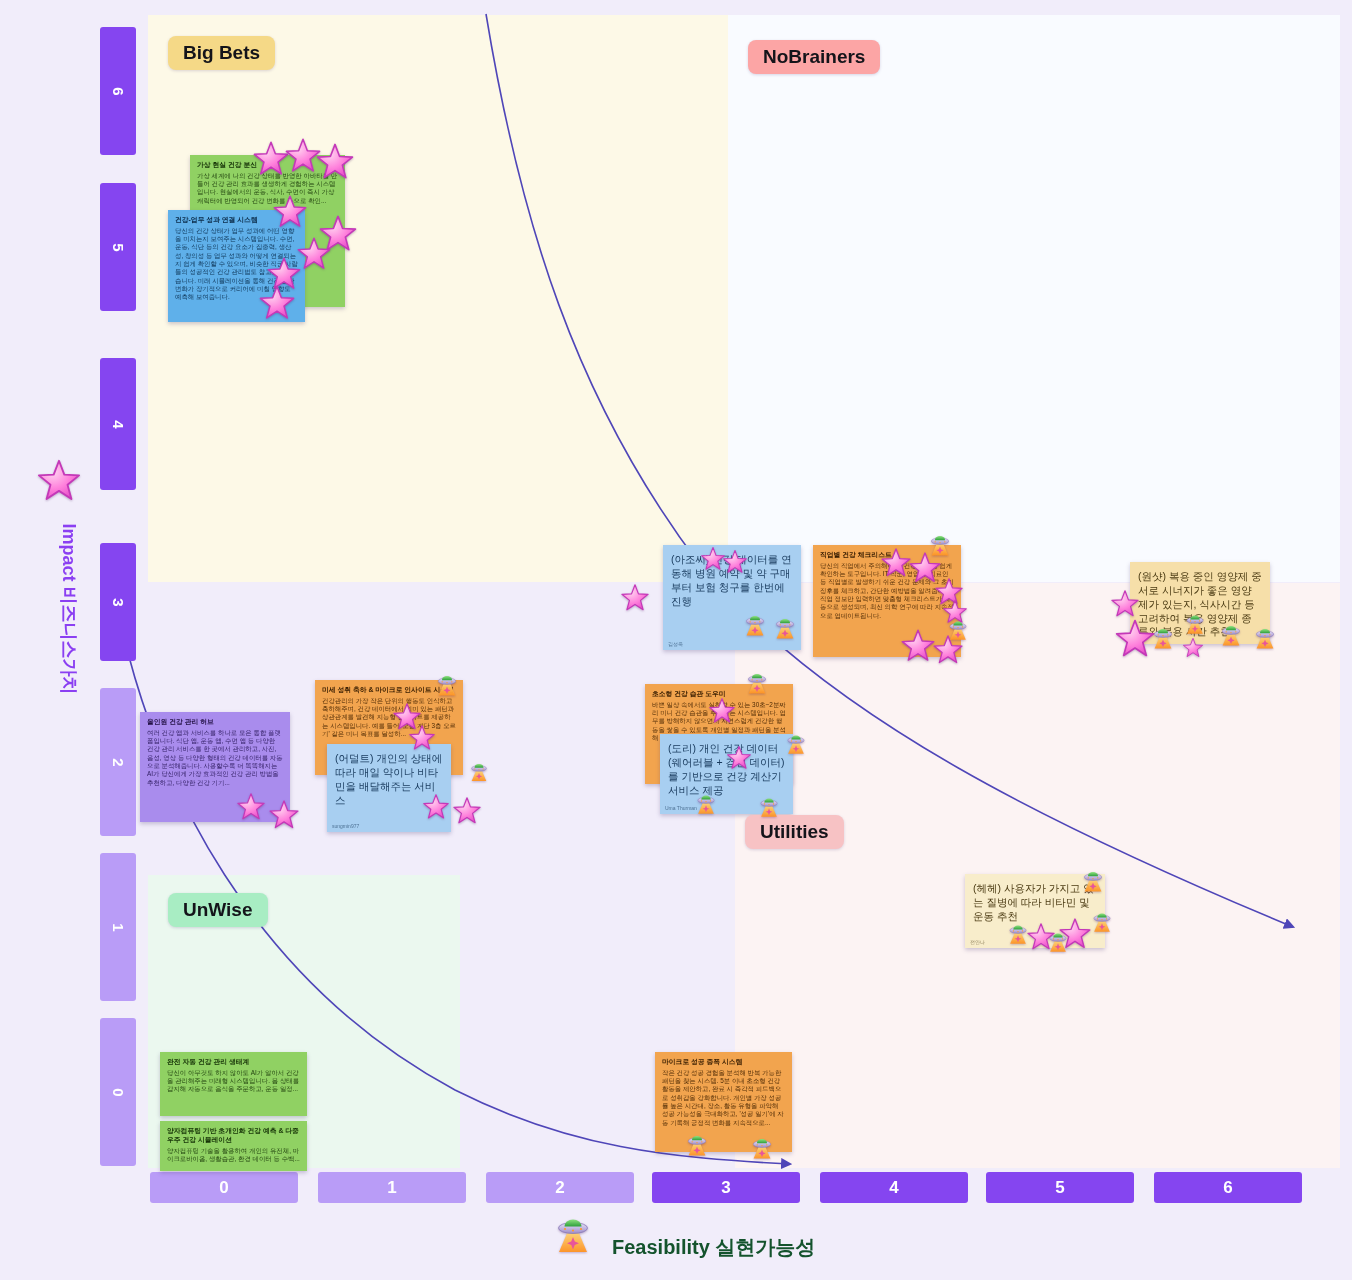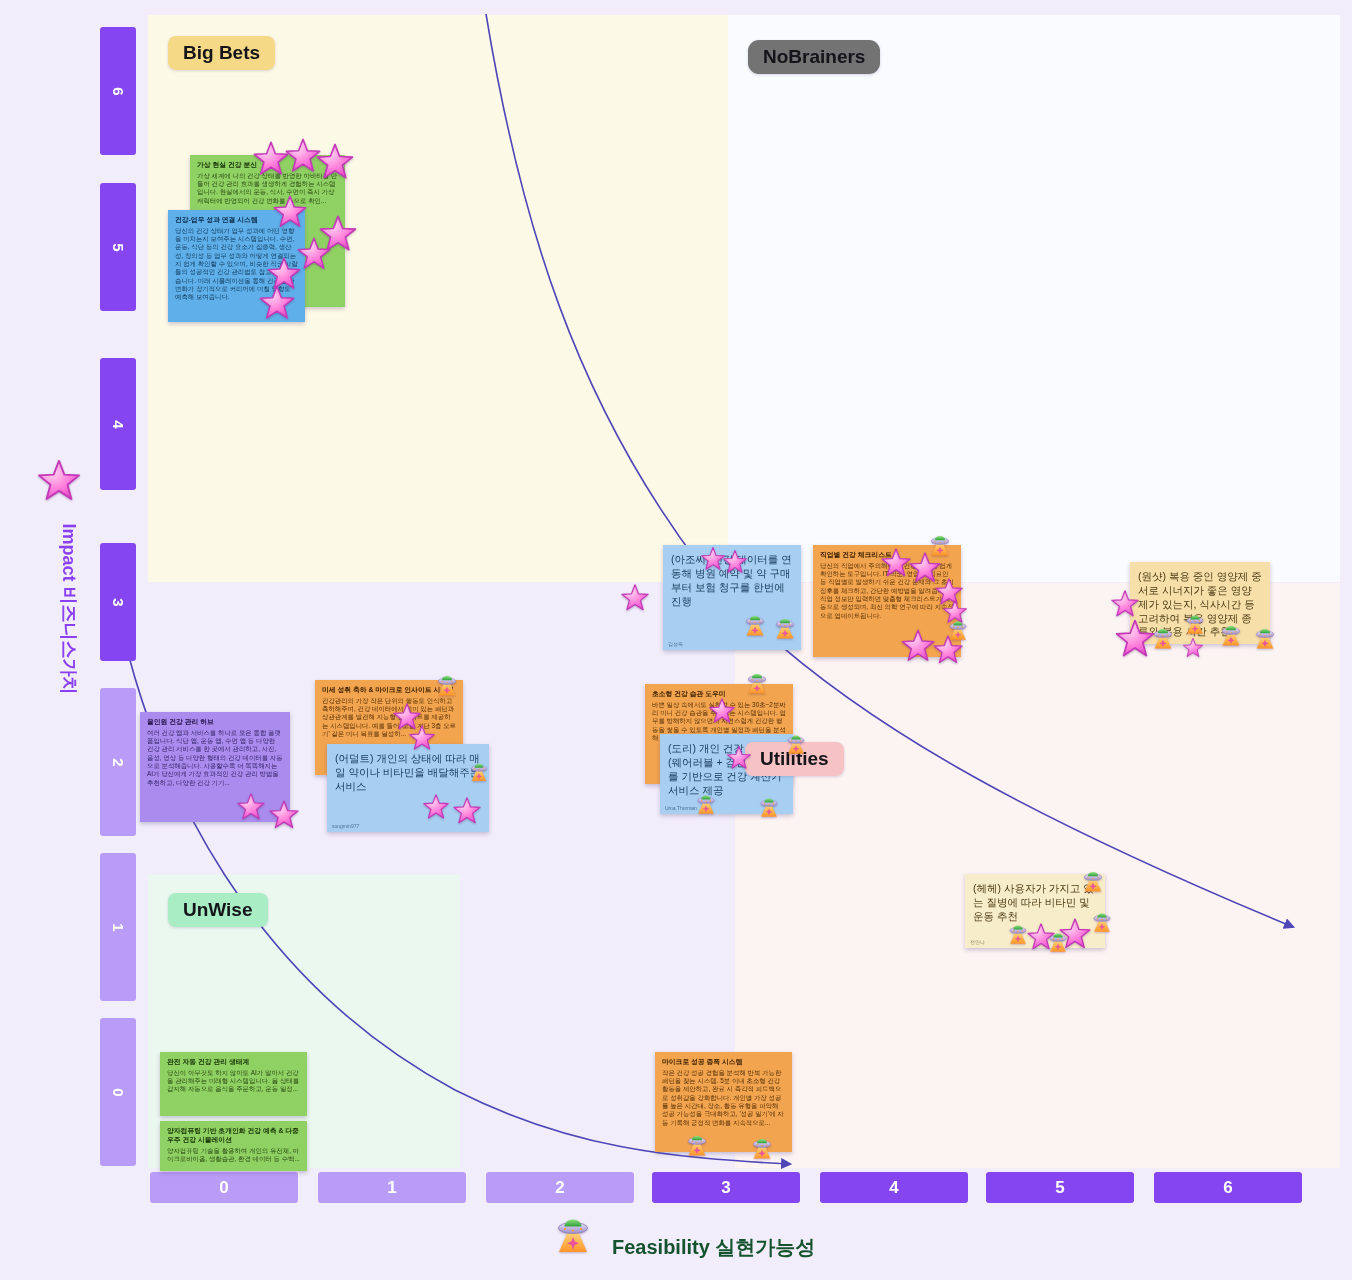--- a/index.html
+++ b/index.html
@@ -22,23 +22,23 @@
 
   .y-label { position:absolute; left:-28px; top:598px; width:195px; height:22px;
              text-align:center; transform:rotate(90deg); color:#8b3ff2; font-weight:bold;
              font-size:18px; white-space:nowrap; z-index:2; }
   .x-label { position:absolute; left:612px; top:1234px; color:#14532d; font-weight:bold;
              font-size:20px; white-space:nowrap; z-index:2; }
 
   .badge { position:absolute; padding:6px 15px; border-radius:8px; font-weight:bold;
            font-size:19px; color:#14141a; z-index:6; box-shadow:0 1px 3px rgba(60,40,110,.18); }
   #b-bigbets    { left:168px; top:36px;  background:#f5d987; }
-  #b-nobrainers { left:748px; top:40px;  background:#737373;border-radius:11px; }
+  #b-nobrainers { left:748px; top:40px;  background:#fca5a5; }
   #b-unwise     { left:168px; top:893px; background:#a8edc3; }
-  #b-utilities  { left:745px; top:742px; background:#f7c2c4;text-align:right; }
+  #b-utilities  { left:745px; top:815px; background:#f7c2c4;text-align:right; }
 
   #notes-layer { position:absolute; left:0; top:0; width:100%; height:100%; z-index:2; }
   .note { position:absolute; padding:6px 7px; box-shadow:0 2px 4px rgba(80,60,120,.28);
           font-size:6.4px; line-height:1.3; overflow:hidden; box-sizing:border-box; }
   .note-title { font-weight:bold; font-size:6.8px; margin-bottom:2px; }
   .note.big { font-size:10.5px; line-height:1.32; padding:8px; }
   .note-author { position:absolute; bottom:2px; left:5px; font-size:5px; opacity:.65; }
   .n-green      { background:#90d163; color:#1d3d0c; }
   .n-green .note-title { color:#163307; }
   .n-blue       { background:#5fb0ea; color:#0d3355; }
@@ -145,21 +145,21 @@
         <div class="note-title">직업별 건강 체크리스트</div>
         <div class="note-body">당신의 직업에서 주의해야 할 건강 위험을 쉽게 확인하는 도구입니다. IT 직군, 영업직, 의료인 등 직업별로 발생하기 쉬운 건강 문제와 그 초기 징후를 체크하고, 간단한 예방법을 알려줍니다. 직업 정보만 입력하면 맞춤형 체크리스트가 자동으로 생성되며, 최신 의학 연구에 따라 지속적으로 업데이트됩니다.</div>
       </div>
       <div class="note n-tan big" style="left: 1130px; top: 562px; width: 140px; height: 82px; z-index: 2;">
         <div class="note-body">(원샷) 복용 중인 영양제 중 서로 시너지가 좋은 영양제가 있는지, 식사시간 등 고려하여 복용 영양제 종류와 복용 시간 추천</div>
       </div>
       <div class="note n-orange" style="left: 315px; top: 680px; width: 148px; height: 95px; z-index: 2;">
         <div class="note-title">미세 성취 축하 &amp; 마이크로 인사이트 시스템</div>
         <div class="note-body">건강관리의 가장 작은 단위의 행동도 인식하고 축하해주며, 건강 데이터에서 의미 있는 패턴과 상관관계를 발견해 지능형 인사이트를 제공하는 시스템입니다. 예를 들어 '오늘 계단 3층 오르기' 같은 미니 목표를 달성하...</div>
       </div>
-      <div class="note n-blue-light big" style="left: 327px; top: 744px; width: 162px; height: 88px; z-index: 3;">
+      <div class="note n-blue-light big" style="left: 327px; top: 744px; width: 124px; height: 88px; z-index: 3;">
         <div class="note-body">(어덜트) 개인의 상태에 따라 매일 약이나 비타민을 배달해주는 서비스</div>
         <div class="note-author">sungmin977</div>
       </div>
       <div class="note n-purple" style="left: 140px; top: 712px; width: 150px; height: 110px; z-index: 2;">
         <div class="note-title">올인원 건강 관리 허브</div>
         <div class="note-body">여러 건강 앱과 서비스를 하나로 모은 통합 플랫폼입니다. 식단 앱, 운동 앱, 수면 앱 등 다양한 건강 관리 서비스를 한 곳에서 관리하고, 사진, 음성, 영상 등 다양한 형태의 건강 데이터를 자동으로 분석해줍니다. 사용할수록 더 똑똑해지는 AI가 당신에게 가장 효과적인 건강 관리 방법을 추천하고, 다양한 건강 기기...</div>
       </div>
       <div class="note n-orange" style="left: 645px; top: 684px; width: 148px; height: 100px; z-index: 2;">
         <div class="note-title">초소형 건강 습관 도우미</div>
         <div class="note-body">바쁜 일상 속에서도 실천할 수 있는 30초~2분짜리 미니 건강 습관을 추천하는 시스템입니다. 업무를 방해하지 않으면서 자연스럽게 건강한 행동을 쌓을 수 있도록 개인별 일정과 패턴을 분석해 최적의 타이밍에 추천...</div>

